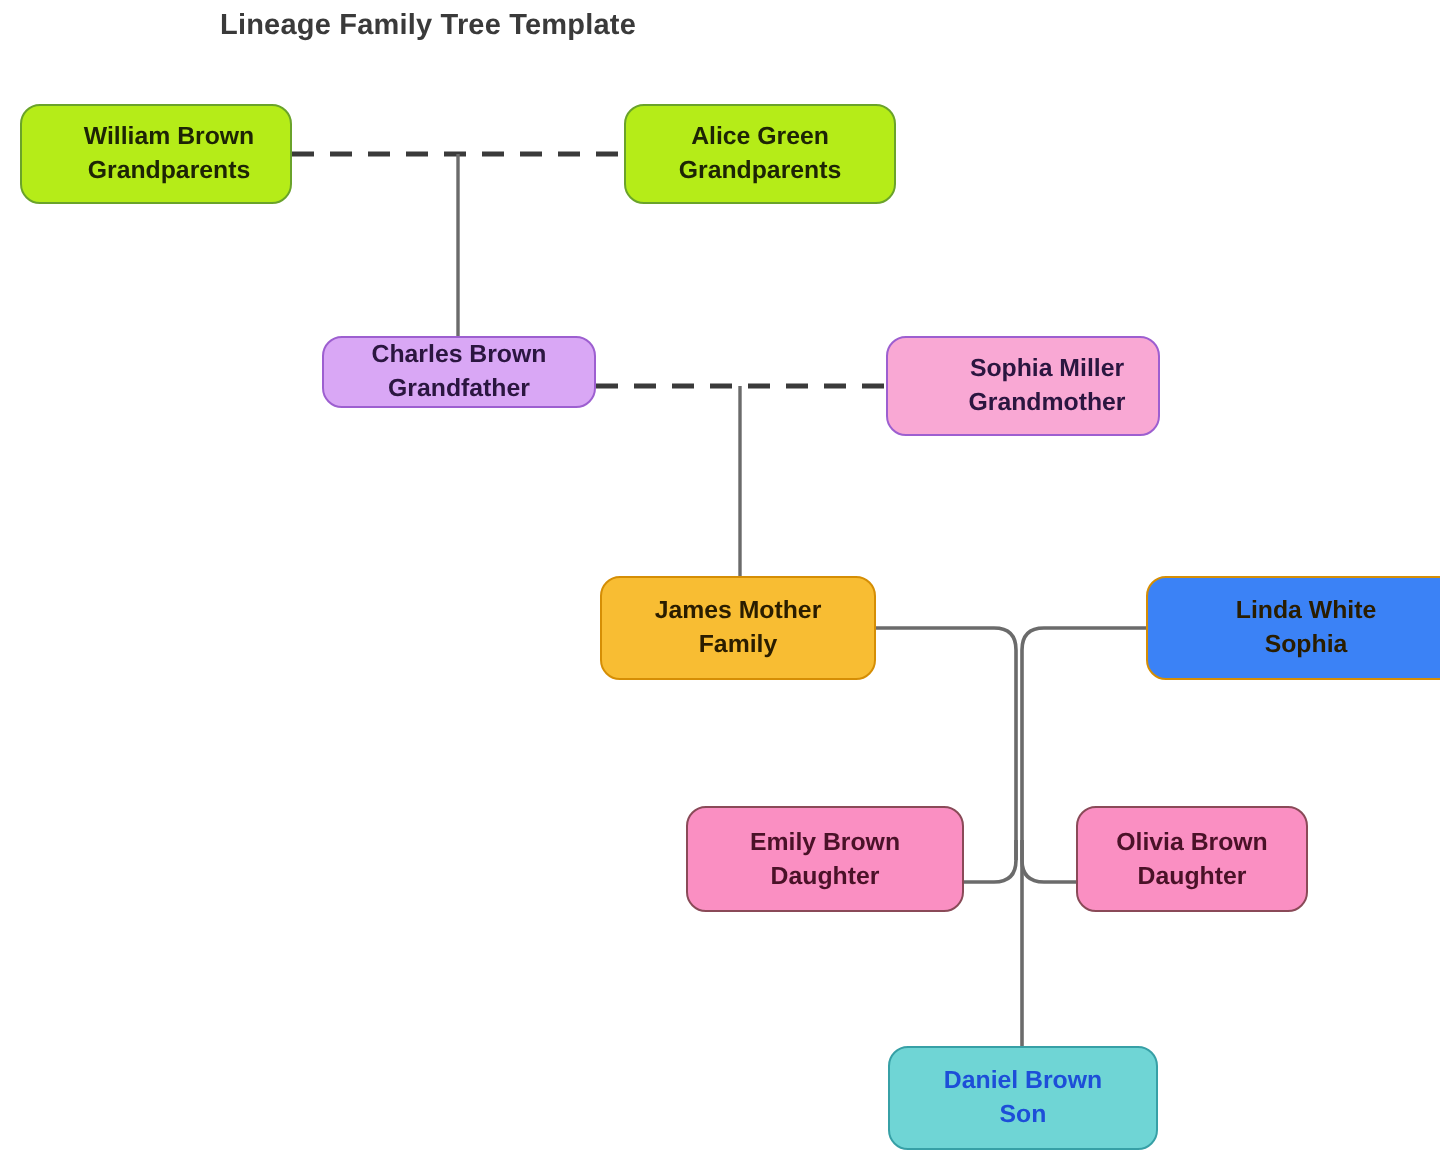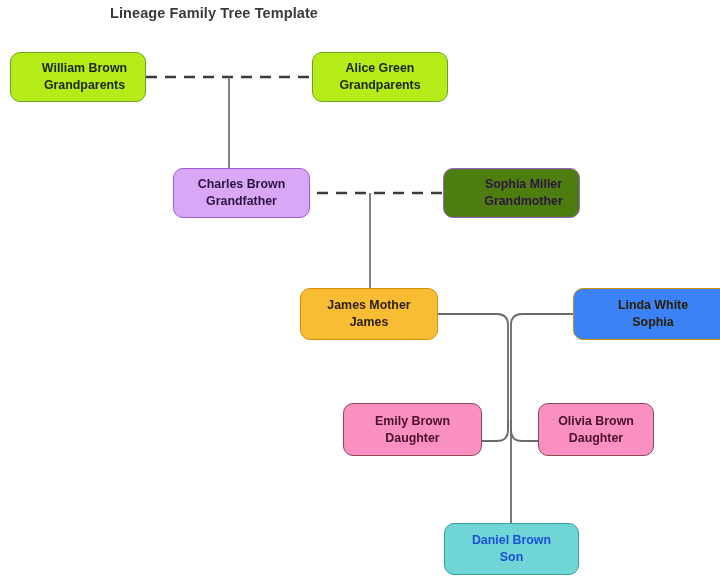--- a/index.html
+++ b/index.html
@@ -87,33 +87,33 @@
   <div class="node" style="left: 10px; top: 52px; width: 136px; height: 50px; background: rgb(181, 236, 24); border-color: rgb(106, 163, 42); color: rgb(29, 36, 5); padding-left: 13px;">
     <span class="nm">William Brown</span>
     <span class="rl">Grandparents</span>
   </div>
 
   <div class="node" style="left: 312px; top: 52px; width: 136px; height: 50px; background: rgb(181, 236, 24); border-color: rgb(106, 163, 42); color: rgb(29, 36, 5);">
     <span class="nm">Alice Green</span>
     <span class="rl">Grandparents</span>
   </div>
 
-  <div class="node" style="left: 161px; top: 168px; width: 137px; height: 50px; background: rgb(217, 167, 245); border-color: rgb(157, 95, 208); color: rgb(43, 22, 64); margin-left: 12px;">
+  <div class="node" style="left: 161px; top: 168px; width: 137px; height: 36px; background: rgb(217, 167, 245); border-color: rgb(157, 95, 208); color: rgb(43, 22, 64);">
     <span class="nm">Charles Brown</span>
     <span class="rl">Grandfather</span>
   </div>
 
-  <div class="node" style="left: 443px; top: 168px; width: 137px; height: 50px; background: #4d7c0f; border-color: rgb(157, 95, 208); color: rgb(43, 22, 64); padding-left: 24px;">
+  <div class="node" style="left: 443px; top: 168px; width: 137px; height: 50px; background: #f9a8d4; border-color: rgb(157, 95, 208); color: rgb(43, 22, 64); padding-left: 24px;">
     <span class="nm">Sophia Miller</span>
     <span class="rl">Grandmother</span>
   </div>
 
   <div class="node" style="left: 300px; top: 288px; width: 138px; height: 52px; background: rgb(248, 189, 51); border-color: rgb(213, 142, 5); color: rgb(42, 29, 0);">
     <span class="nm">James Mother</span>
-    <span class="rl">James</span>
+    <span class="rl">Family</span>
   </div>
 
   <div class="node" style="left: 573px; top: 288px; width: 160px; height: 52px; background: #3b82f6; border-color: rgb(213, 142, 5); color: rgb(42, 29, 0);">
     <span class="nm">Linda White</span>
     <span class="rl">Sophia</span>
   </div>
 
   <div class="node" style="left: 343px; top: 403px; width: 139px; height: 53px; background: rgb(250, 143, 194); border-color: rgb(138, 74, 88); color: rgb(74, 18, 40);">
     <span class="nm">Emily Brown</span>
     <span class="rl">Daughter</span>

